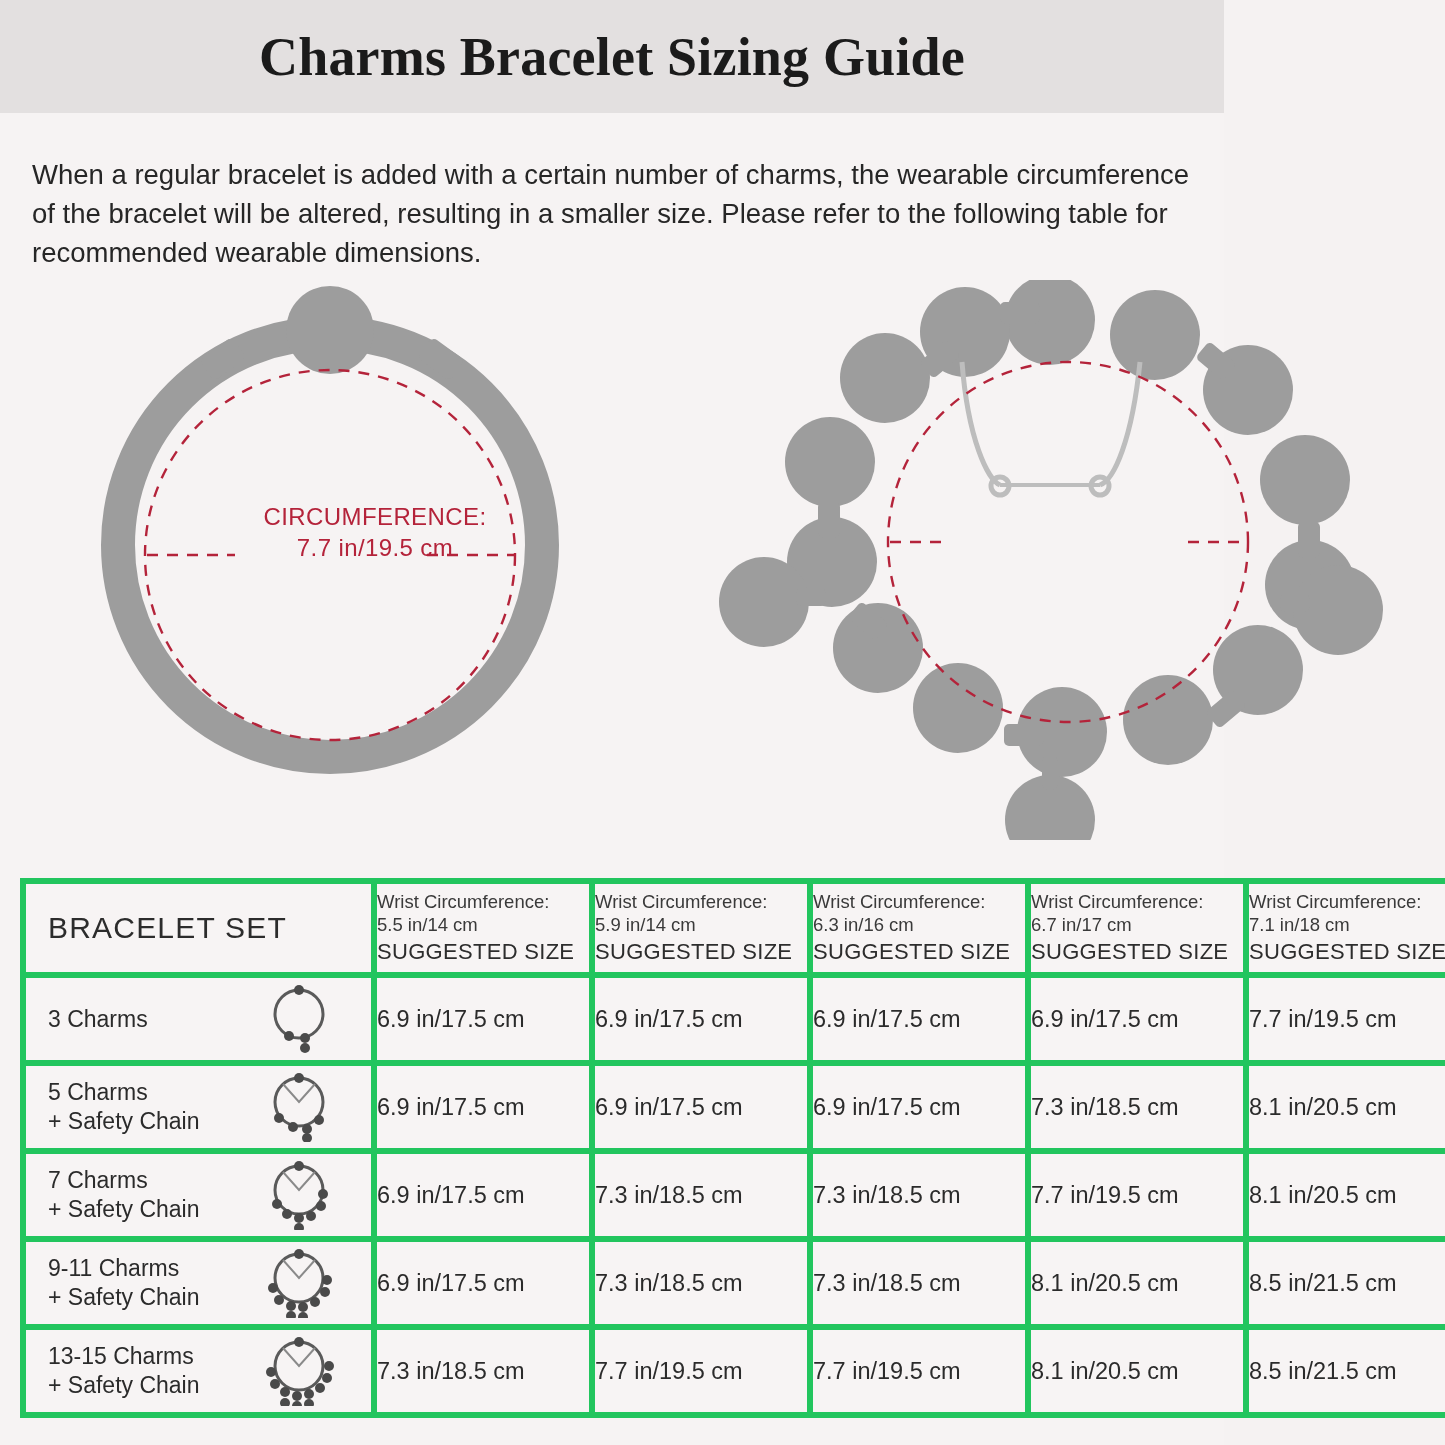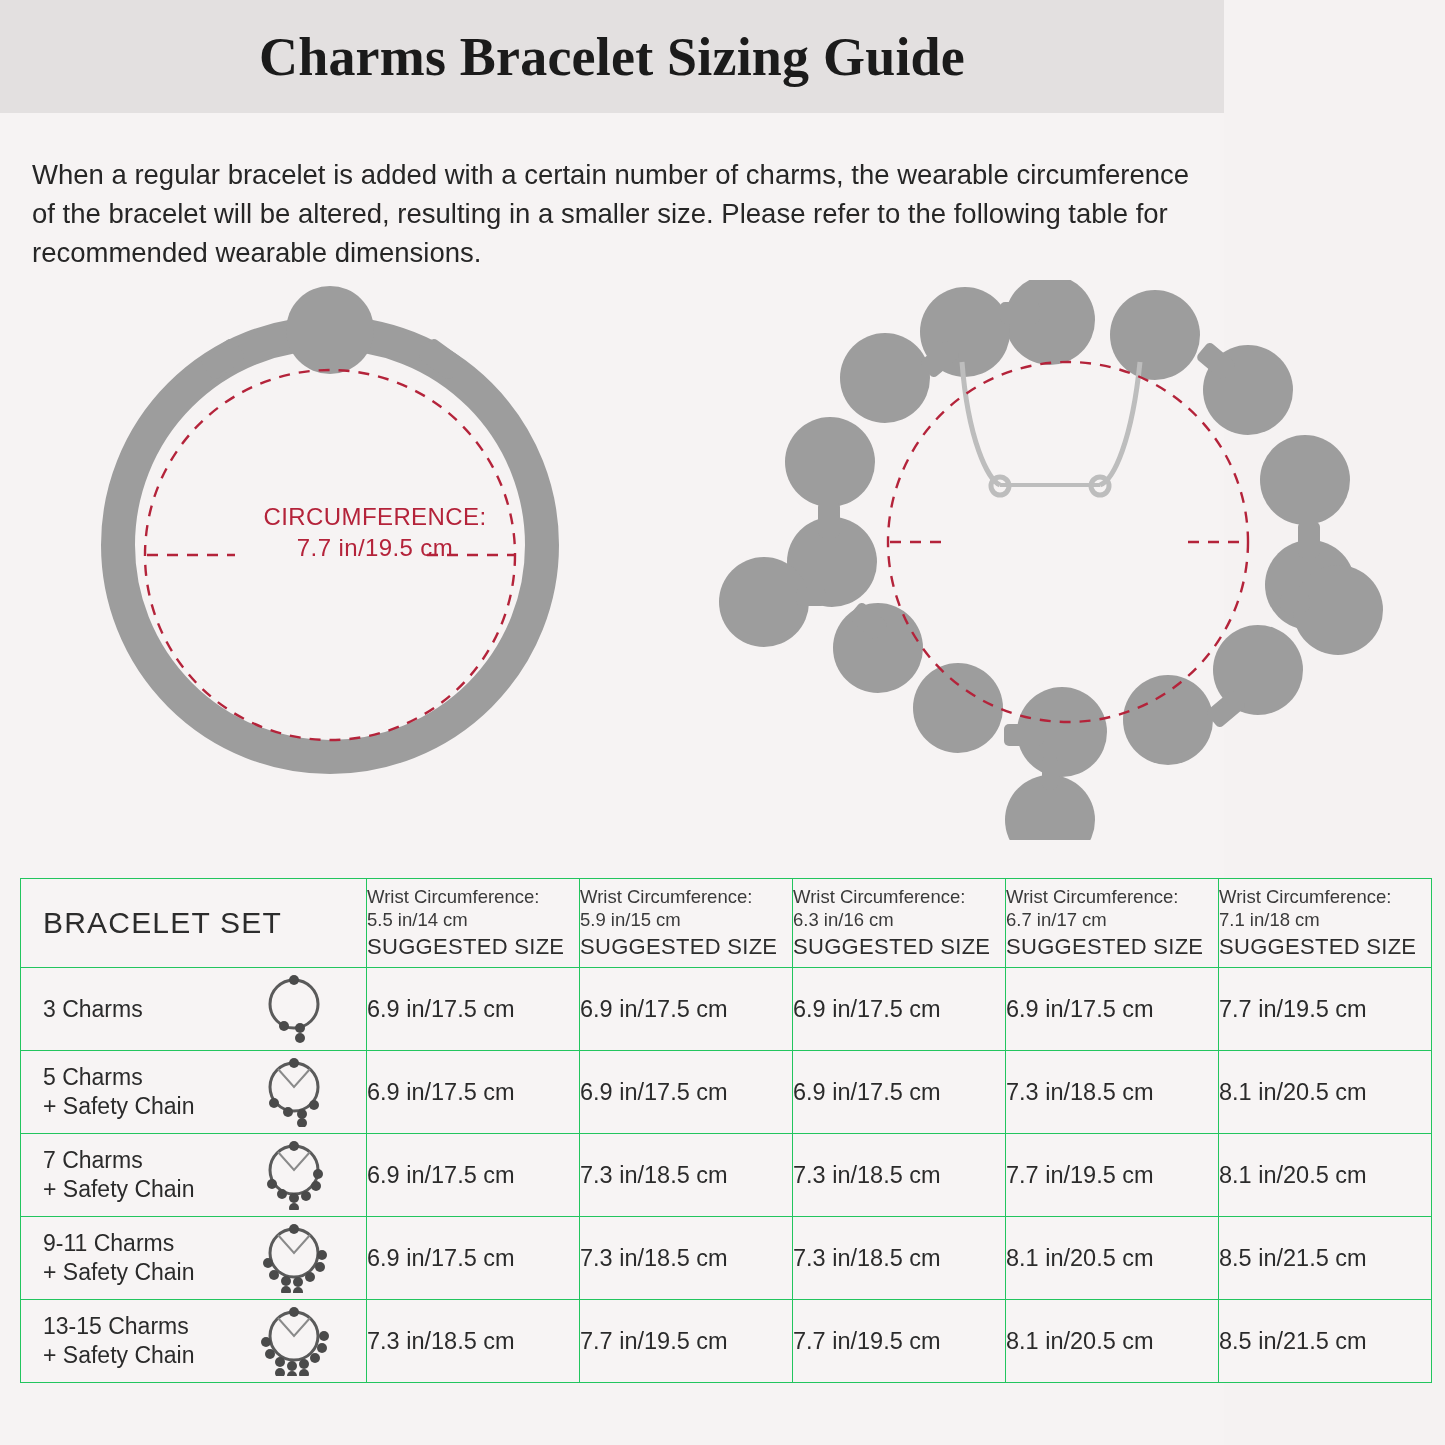--- a/index.html
+++ b/index.html
@@ -71,21 +71,21 @@
     top: 878px;
     width: 1405px;
   }
   table.sizing {
     border-collapse: collapse;
     width: 1405px;
     table-layout: fixed;
     background: #f7f4f4;
   }
   table.sizing td, table.sizing th {
-    border: 1px solid #22c55e;
+    border: 6px solid #22c55e;
     vertical-align: middle;
     padding: 0;
   }
   th.corner {
     width: 345px;
     height: 88px;
     text-align: left;
     font-weight: normal;
   }
   .corner-inner {
@@ -233,21 +233,21 @@
           <th class="corner">
             <div class="corner-inner">
               <span class="corner-label">BRACELET SET</span>
             </div>
           </th>
           <th class="colhead">
             <div class="colhead-top"><span>Wrist Circumference:</span><br><span>5.5 in/14 cm</span></div>
             <div class="colhead-bot">SUGGESTED SIZE</div>
           </th>
           <th class="colhead">
-            <div class="colhead-top"><span>Wrist Circumference:</span><br><span>5.9 in/15 cm</span></div>
+            <div class="colhead-top"><span>Wrist Circumference:</span><br><span>5.9 in/14 cm</span></div>
             <div class="colhead-bot">SUGGESTED SIZE</div>
           </th>
           <th class="colhead">
             <div class="colhead-top"><span>Wrist Circumference:</span><br><span>6.3 in/16 cm</span></div>
             <div class="colhead-bot">SUGGESTED SIZE</div>
           </th>
           <th class="colhead">
             <div class="colhead-top"><span>Wrist Circumference:</span><br><span>6.7 in/17 cm</span></div>
             <div class="colhead-bot">SUGGESTED SIZE</div>
           </th>

